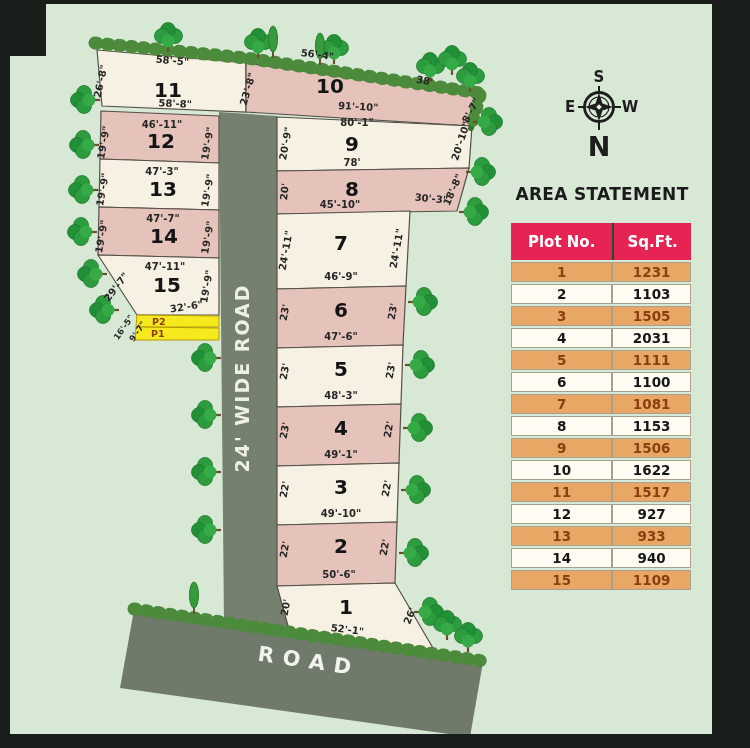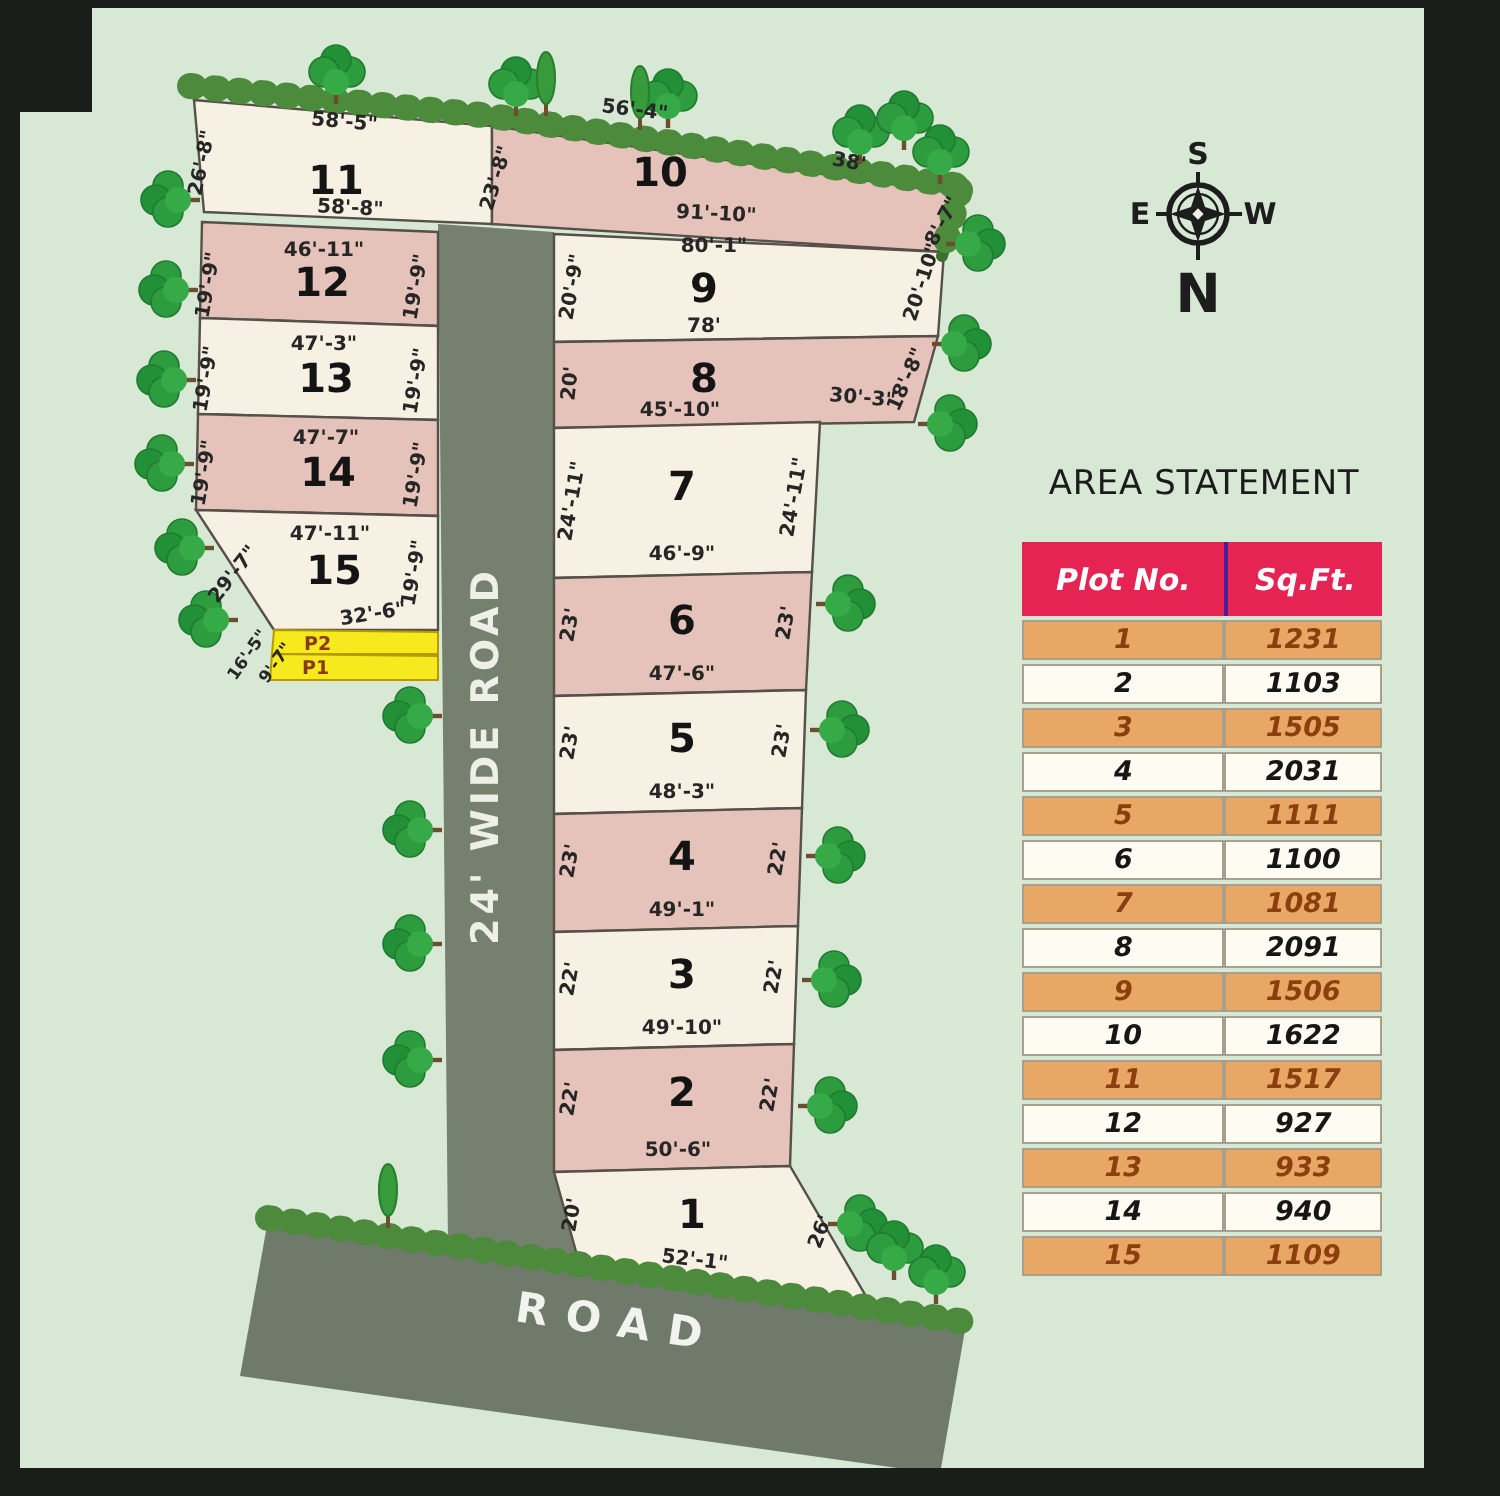--- a/index.html
+++ b/index.html
@@ -17,27 +17,27 @@
   .road-label2 { font-size:21px; font-weight:bold; fill:#f2f2ee; letter-spacing:9px; text-anchor:middle; }
   .cmp   { font-size:15px; font-weight:bold; fill:#1d1d1d; text-anchor:middle; }
   .cmp-n { font-size:27px; font-weight:bold; fill:#1d1d1d; text-anchor:middle; }
   .hedge  { stroke:#4c8a3c; stroke-width:13; fill:none; stroke-linecap:round; stroke-dasharray:2 10; }
   .hedge2 { stroke:#3c7030; stroke-width:6; fill:none; stroke-linecap:round; }
   .plot   { stroke:#55504a; stroke-width:1.2; }
   .cream  { fill:#f7f1e4; }
   .pink   { fill:#e5c2ba; }
 
   .area-panel { position:absolute; left:511px; top:184px; width:182px; }
-  .area-title { font-size:17px; font-weight:normal; color:#1b1b1b; text-align:center; letter-spacing:0.3px;margin-top:48px; }
-  table.area { margin-top:17px; width:180px; border-collapse:separate; border-spacing:0 2px;font-style:italic; }
+  .area-title { font-size:17px; font-weight:bold; color:#1b1b1b; text-align:center; letter-spacing:0.3px; }
+  table.area { margin-top:17px; width:180px; border-collapse:separate; border-spacing:0 2px; }
   table.area th {
     background:#e62454; color:#ffffff; font-size:15px; font-weight:bold;
     height:37px; text-align:center; padding:0;
   }
-  table.area th + th { border-left:2px solid #4c1d95; }
+  table.area th + th { border-left:2px solid #14532d; }
   table.area td {
     height:18px; line-height:18px; text-align:center; font-size:13.5px; font-weight:bold;
     border:1px solid #a89f8f; padding:0;
   }
   table.area tr.odd  td { background:#e9a765; color:#8b3e0e; }
   table.area tr.even td { background:#fdfbf2; color:#161616; }
 </style>
 </head>
 <body>
 
@@ -268,21 +268,21 @@
       <tr class="even">
             <td>6</td>
             <td>1100</td>
           </tr>
       <tr class="odd">
             <td>7</td>
             <td>1081</td>
           </tr>
       <tr class="even">
             <td>8</td>
-            <td>2091</td>
+            <td>1153</td>
           </tr>
       <tr class="odd">
             <td>9</td>
             <td>1506</td>
           </tr>
       <tr class="even">
             <td>10</td>
             <td>1622</td>
           </tr>
       <tr class="odd">

